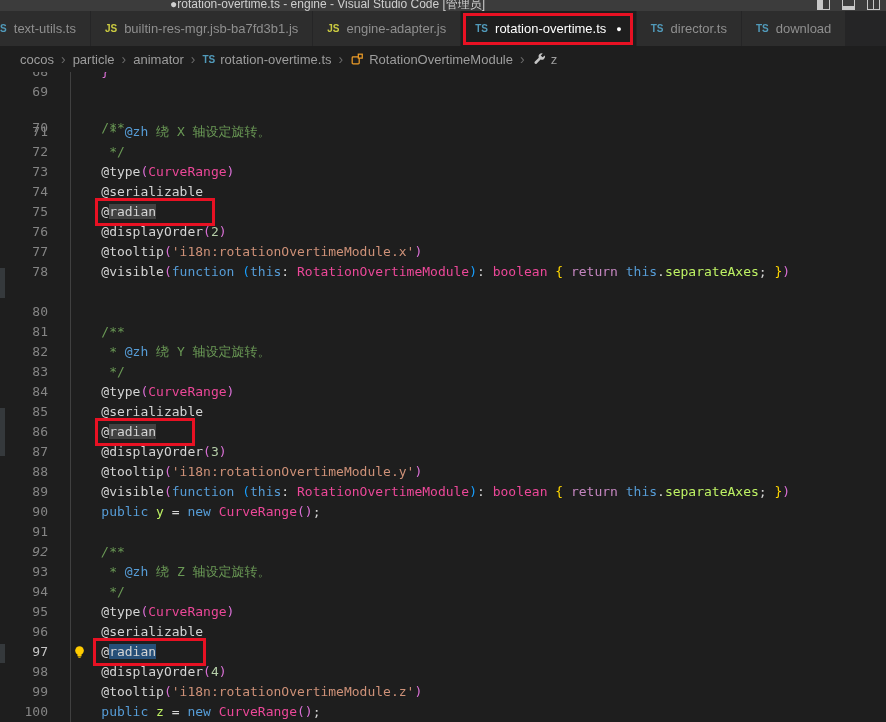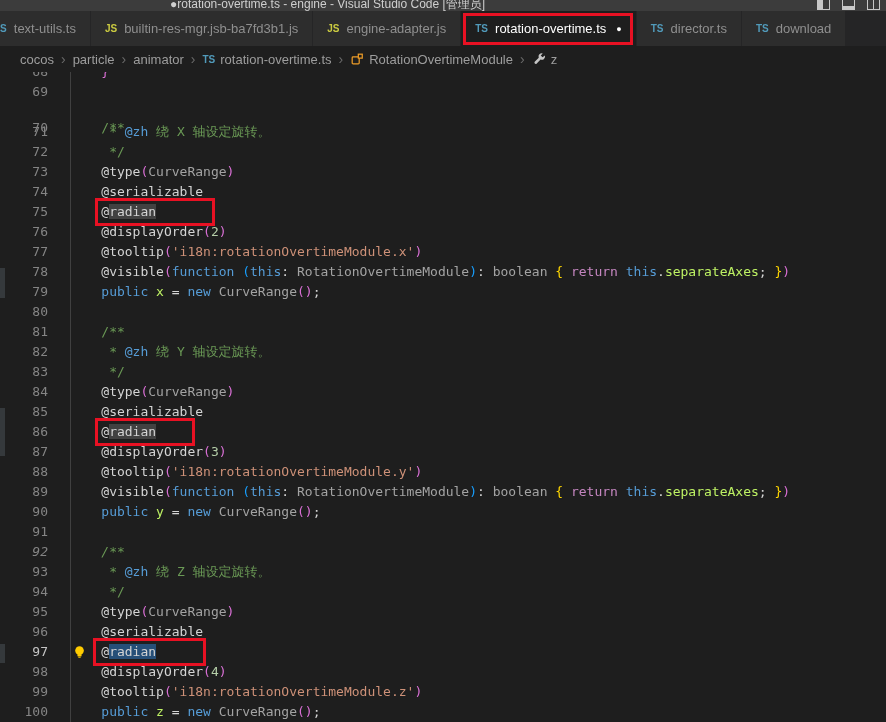--- a/index.html
+++ b/index.html
@@ -39,21 +39,21 @@
 
   
   .editor{position:absolute;left:0;top:72px;width:886px;height:650px;background:#1e1e1e;overflow:hidden;
           font-family:"DejaVu Sans Mono","DejaVu Sans",monospace;font-size:13px;line-height:20px;}
   .indent-guide{position:absolute;left:70px;top:0;bottom:0;width:1px;background:#404040;z-index:0;}
   .edge-mark{position:absolute;left:0;width:5px;background:#35393c;z-index:1;}
   .row{position:absolute;left:0;width:886px;height:20px;}
   .ln{position:absolute;left:0;top:0;width:48px;text-align:right;color:#858585;cursor:pointer;}
   .ln.active{color:#c6c6c6;}
   .code{position:absolute;left:70px;top:0;white-space:pre;z-index:2;}
-  .tk-w{color:#d4d4d4}.tk-cm{color:#6a9955}.tk-kw{color:#569cd6}.tk-cls{color:#a3a3a3}
+  .tk-w{color:#d4d4d4}.tk-cm{color:#6a9955}.tk-kw{color:#569cd6}.tk-cls{color:#ec4899}
   .tk-var{color:#bef264}.tk-str{color:#ce9178}.tk-num{color:#b5cea8}
   .tk-p2{color:#da70d6}.tk-p3{color:#179fff}.tk-p4{color:#ffd700}.tk-ctrl{color:#c586c0}
   .hl-word{background:rgba(87,87,87,.62);}
   .hl-sel{background:#264f78;}
   .linebox{position:absolute;top:-4px;height:28px;border:3px solid #e81123;box-sizing:border-box;z-index:4;pointer-events:none;}
   .bulb{position:absolute;left:72px;top:2px;width:16px;height:16px;z-index:3;cursor:pointer;}
 </style>
 </head>
 <body>
 
@@ -180,24 +180,20 @@
         <span class="code"><span class="tk-w">    @displayOrder</span><span class="tk-p2">(</span><span class="tk-num">2</span><span class="tk-p2">)</span></span>
       </div>
       <div class="row" style="top: 170px;">
         <span class="ln">77</span>
         <span class="code"><span class="tk-w">    @tooltip</span><span class="tk-p2">(</span><span class="tk-str">'i18n:rotationOvertimeModule.x'</span><span class="tk-p2">)</span></span>
       </div>
       <div class="row" style="top: 190px;">
         <span class="ln">78</span>
         <span class="code"><span class="tk-w">    @visible</span><span class="tk-p2">(</span><span class="tk-kw">function</span><span class="tk-w"> </span><span class="tk-p3">(</span><span class="tk-kw">this</span><span class="tk-w">: </span><span class="tk-cls">RotationOvertimeModule</span><span class="tk-p3">)</span><span class="tk-w">: </span><span class="tk-cls">boolean</span><span class="tk-w"> </span><span class="tk-p4">{</span><span class="tk-w"> </span><span class="tk-ctrl">return</span><span class="tk-w"> </span><span class="tk-kw">this</span><span class="tk-w">.</span><span class="tk-var">separateAxes</span><span class="tk-w">; </span><span class="tk-p4">}</span><span class="tk-p2">)</span></span>
       </div>
-      <div class="row" style="top: 210px;">
-        <span class="ln">79</span>
-        <span class="code"><span class="tk-w">    </span><span class="tk-kw">public</span><span class="tk-w"> </span><span class="tk-var">x</span><span class="tk-w"> = </span><span class="tk-kw">new</span><span class="tk-w"> </span><span class="tk-cls">CurveRange</span><span class="tk-p2">(</span><span class="tk-p2">)</span><span class="tk-w">;</span></span>
-      </div>
       <div class="row" style="top: 230px;">
         <span class="ln">80</span>
         <span class="code"></span>
       </div>
       <div class="row" style="top: 250px;">
         <span class="ln">81</span>
         <span class="code"><span class="tk-cm">    /**</span></span>
       </div>
       <div class="row" style="top: 270px;">
         <span class="ln">82</span>

